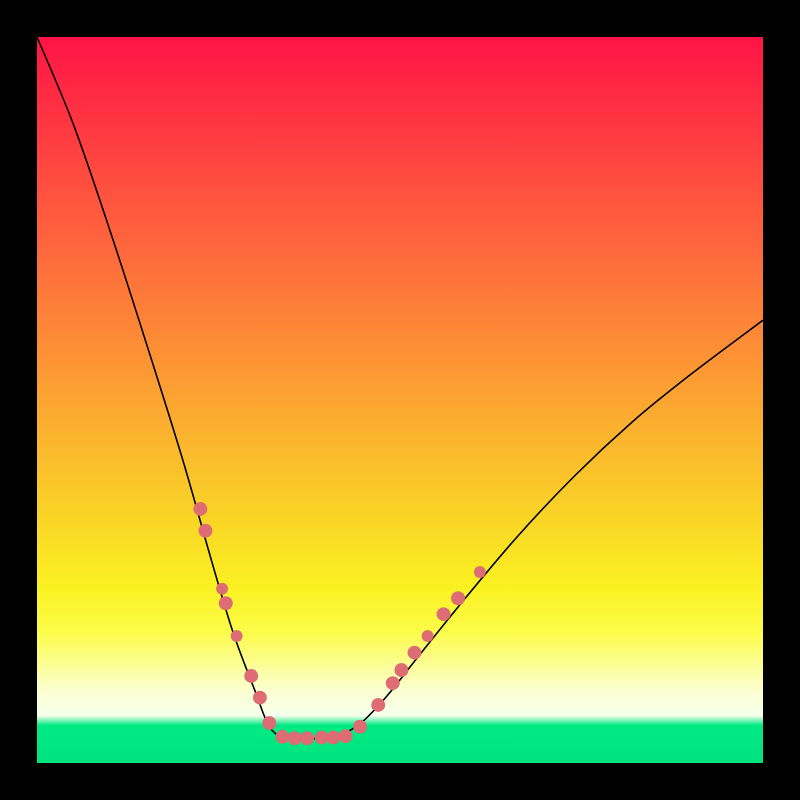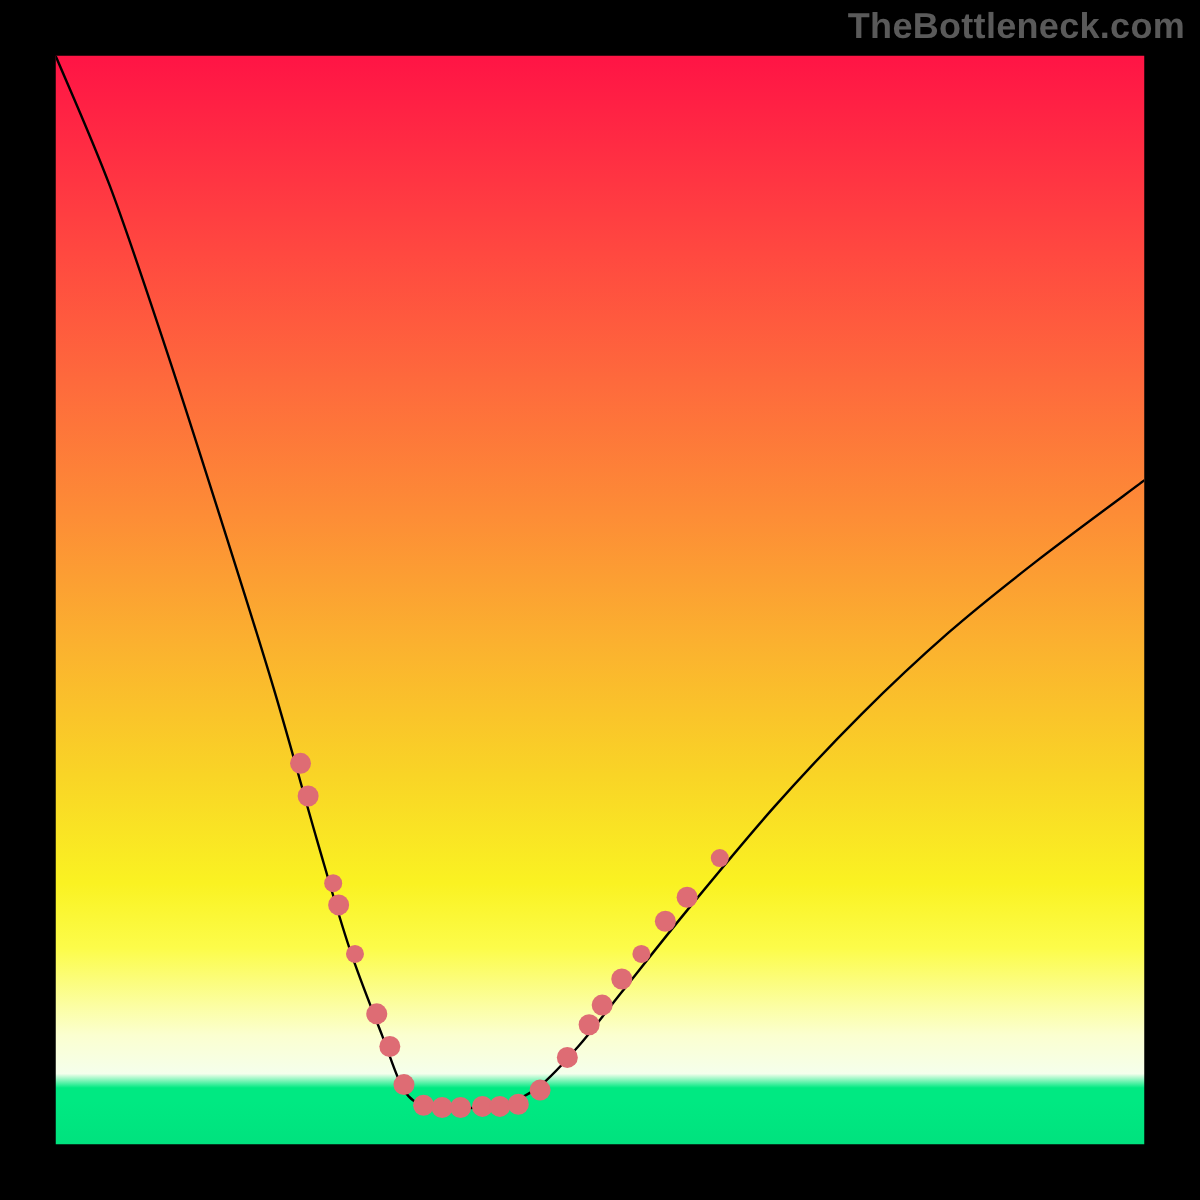--- a/index.html
+++ b/index.html
@@ -60,21 +60,20 @@
     position: absolute;
     inset: 0;
     width: 100%;
     height: 100%;
   }
 </style>
 </head>
 <body>
 
 <div class="frame">
-  <div class="watermark">TheBottleneck.com</div>
   <div class="plot-area">
     <div class="bg"></div>
     <svg class="curve" viewBox="0 0 726 726" preserveAspectRatio="none">
       <path id="curvePath" d="M 0,0 C 6.050000000000001,14.520000000000001 24.200000000000003,55.05500000000001 36.300000000000004,87.12 C 48.400000000000006,119.185 60.50000000000001,156.08999999999997 72.60000000000001,192.39 C 84.7,228.69 96.79999999999998,266.805 108.89999999999999,304.92 C 121,343.035 134.31000000000003,384.78 145.20000000000002,421.08 C 156.09,457.38 165.76999999999998,493.68000000000006 174.23999999999998,522.72 C 182.70999999999998,551.76 188.76000000000002,573.54 196.02,595.3199999999999 C 203.28,617.0999999999999 211.75,637.67 217.79999999999998,653.4 C 223.84999999999997,669.13 227.48,681.835 232.32,689.7 C 237.16,697.565 242.00000000000003,698.654 246.84000000000003,700.59 C 251.68000000000004,702.5260000000001 254.10000000000002,701.316 261.36,701.316 C 268.62,701.316 280.72,702.5260000000001 290.40000000000003,700.59 C 300.08000000000004,698.654 309.76,696.355 319.44,689.7 C 329.12,683.0450000000001 338.79999999999995,671.55 348.47999999999996,660.66 C 358.15999999999997,649.77 365.42,639.485 377.52000000000004,624.36 C 389.62000000000006,609.235 404.14,590.48 421.08,569.91 C 438.02,549.3399999999999 459.8,522.72 479.16,500.94 C 498.52000000000004,479.15999999999997 517.88,458.59 537.24,439.22999999999996 C 556.6,419.86999999999995 575.9599999999999,401.72 595.3199999999999,384.78000000000003 C 614.68,367.84000000000003 631.62,354.53 653.4,337.59 C 675.18,320.65 713.9,292.215 726,283.14" fill="none" stroke="#000" stroke-width="1.6"></path>
       <g id="markerGroup">
           <circle cx="163.35" cy="471.9" r="7" fill="#de6c74"></circle>
           <circle cx="168.43200000000002" cy="493.68" r="7" fill="#de6c74"></circle>
           <circle cx="185.13" cy="551.76" r="6" fill="#de6c74"></circle>
           <circle cx="188.76000000000002" cy="566.28" r="7" fill="#de6c74"></circle>
           <circle cx="199.65" cy="598.95" r="6" fill="#de6c74"></circle>

